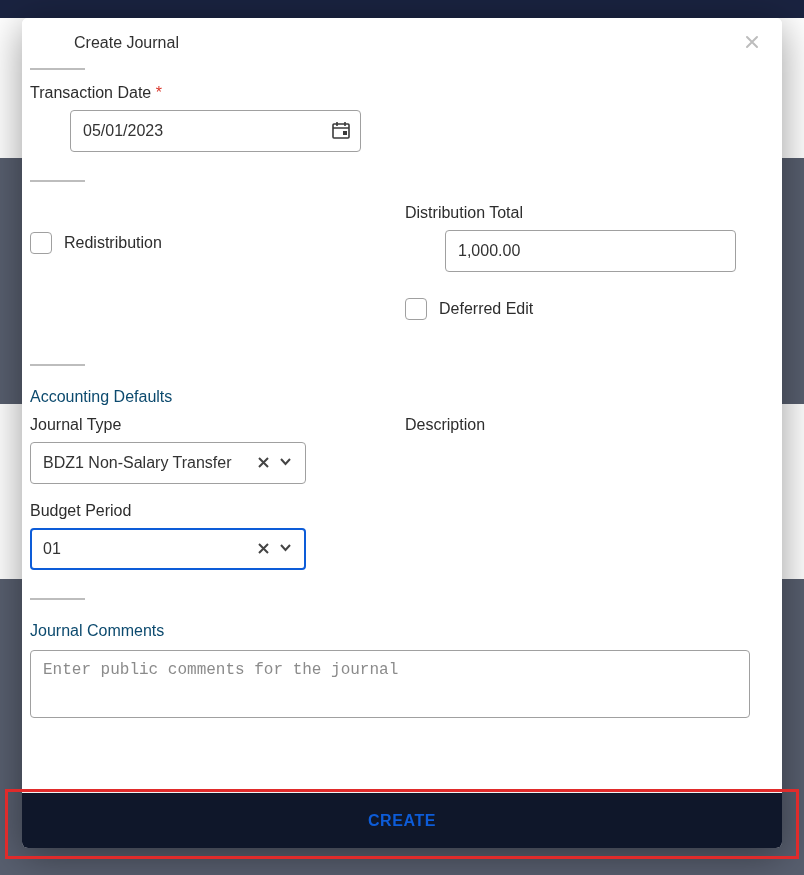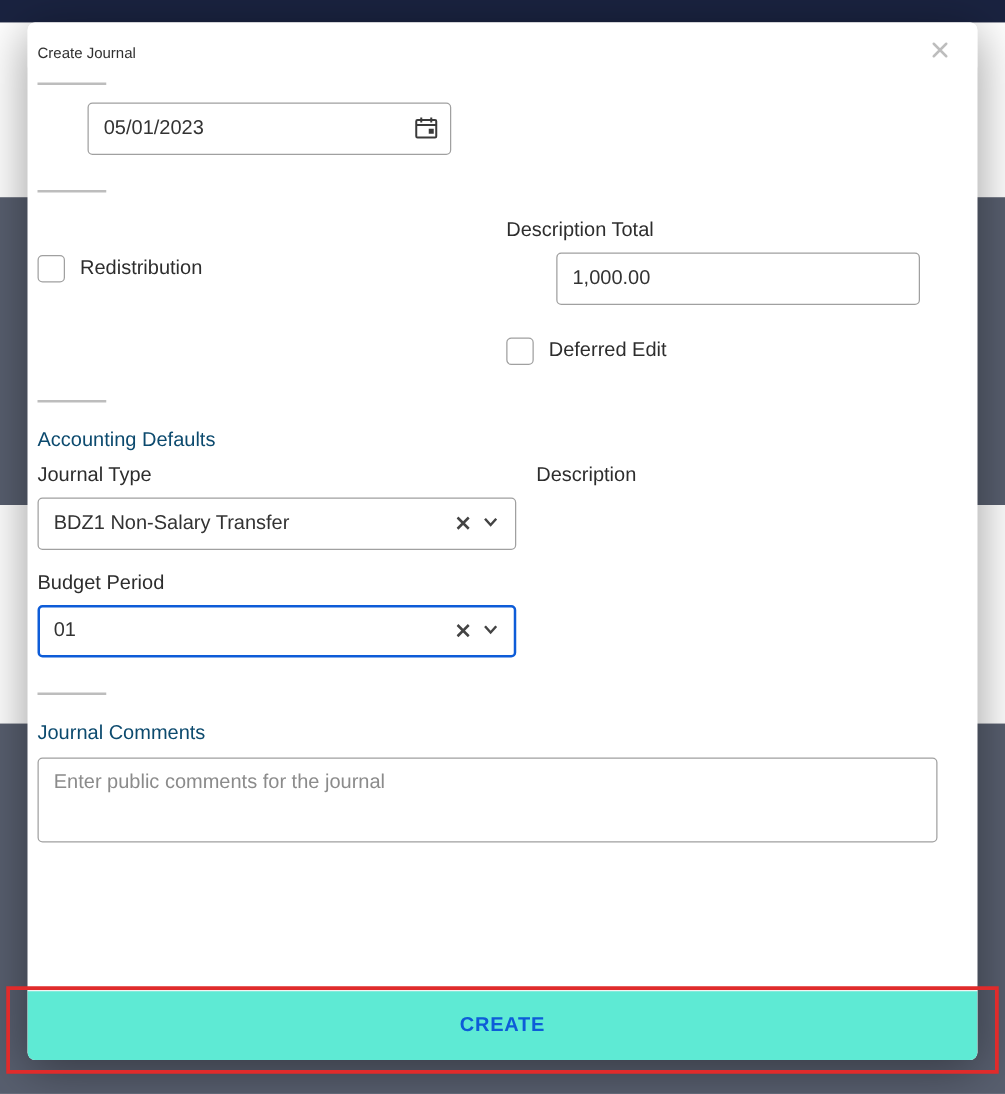--- a/index.html
+++ b/index.html
@@ -48,24 +48,25 @@
   }
   .modal-header {
     display: flex;
     align-items: center;
     justify-content: space-between;
     padding: 12px 18px 0 8px;
     background: #fff;
     flex: 0 0 auto;
   }
   .modal-title {
-    font-size: 12px;
+    font-size: 16px;
     color: #313131;
     font-weight: 500;
     padding: 4px 0;
+    margin-left: 44px;
   }
   .close-btn {
     background: none; border: none;
     color: #bbb;
     font-size: 20px;
     line-height: 1;
     cursor: pointer;
     padding: 2px 4px;
   }
   .title-underline {
@@ -157,21 +158,21 @@
   .cb-label {
     font-size: 16px;
     color: #2d2d2d;
   }
   .section-title {
     font-size: 16px;
     font-weight: 500;
     color: #0c4a6e;
     margin-bottom: 10px;
   }
-  .select-wrap { position: relative; width: 383px; }
+  .select-wrap { position: relative; width: 276px; }
   .select-input {
     width: 100%;
     height: 42px;
     border: 1px solid #a0a0a0;
     border-radius: 4px;
     font-size: 16px;
     color: #333;
     padding: 0 56px 0 12px;
     background: #fff;
     display: flex;
@@ -205,28 +206,28 @@
     color: #2b2b2b;
     font-weight: 500;
   }
   .textarea {
     width: 720px;
     height: 68px;
     border: 1px solid #a0a0a0;
     border-radius: 4px;
     padding: 10px 12px;
     font-size: 16px;
-    font-family: Liberation Sans, sans-serif;
+    font-family: Liberation Mono, monospace;
     resize: none;
   }
   .textarea::placeholder { color: #8b8b8b; }
   .filler { height: 40px; }
   .modal-footer {
     flex: 0 0 auto;
-    background: #5eead4;
+    background: #0f172a;
     border-top: 1px solid #f2f2f2;
     height: 56px;
     display: flex;
     align-items: center;
     justify-content: center;
   }
   .create-btn {
     background: none;
     border: none;
     font-size: 16px;
@@ -269,20 +270,24 @@
           </svg>
       </span>
     </button>
   </div>
   <hr class="title-underline">
 
   <div class="modal-body-wrap">
     <div class="modal-body">
 
       
+      <label class="field-label">
+        <span>Transaction Date</span>
+        <span class="req">*</span>
+      </label>
       <div class="input-wrap">
         <input class="text-input" type="text" value="05/01/2023" style="">
         <span class="calendar-icon">
           <svg width="20" height="20" viewBox="0 0 20 20">
             <rect x="2" y="4" width="16" height="14" rx="1" fill="none" stroke="#3a3a3a" stroke-width="1.6"></rect>
             <line x1="2" y1="8" x2="18" y2="8" stroke="#3a3a3a" stroke-width="1.6"></line>
             <rect x="12" y="11" width="4" height="4" fill="#3a3a3a"></rect>
             <line x1="6" y1="2" x2="6" y2="6" stroke="#3a3a3a" stroke-width="1.6"></line>
             <line x1="14" y1="2" x2="14" y2="6" stroke="#3a3a3a" stroke-width="1.6"></line>
           </svg>
@@ -295,39 +300,39 @@
       <div class="row">
         <div class="col">
           <div class="checkbox-wrap" style="margin-top:28px;">
             <span class="cb">
               
             </span>
             <span class="cb-label">Redistribution</span>
           </div>
         </div>
         <div class="col">
-          <label class="field-label">Description Total</label>
+          <label class="field-label">Distribution Total</label>
           <div class="input-wrap" style="margin-bottom:26px;">
             <input class="text-input" type="text" style="padding-right: 12px;" value="1,000.00">
           </div>
-          <div class="checkbox-wrap" style="margin-bottom:0;">
+          <div class="checkbox-wrap" style="margin-bottom:16px;">
             <span class="cb">
               
             </span>
             <span class="cb-label">Deferred Edit</span>
           </div>
         </div>
       </div>
 
       <hr class="section-underline">
 
       
       <div class="section-title">Accounting Defaults</div>
 
-      <div class="row" style="margin-top:6px;justify-content:space-between;">
+      <div class="row" style="margin-top:6px;">
         <div class="col">
           <label class="field-label">Journal Type</label>
           <div class="select-wrap">
             <div class="select-input">
               <span>BDZ1 Non-Salary Transfer</span>
             </div>
             <div class="select-icons">
               <button class="icon-btn">
                 <svg width="11" height="11" viewBox="0 0 11 11">
                     <path d="M1 1 L10 10 M10 1 L1 10" stroke="#444" stroke-width="2"></path>

